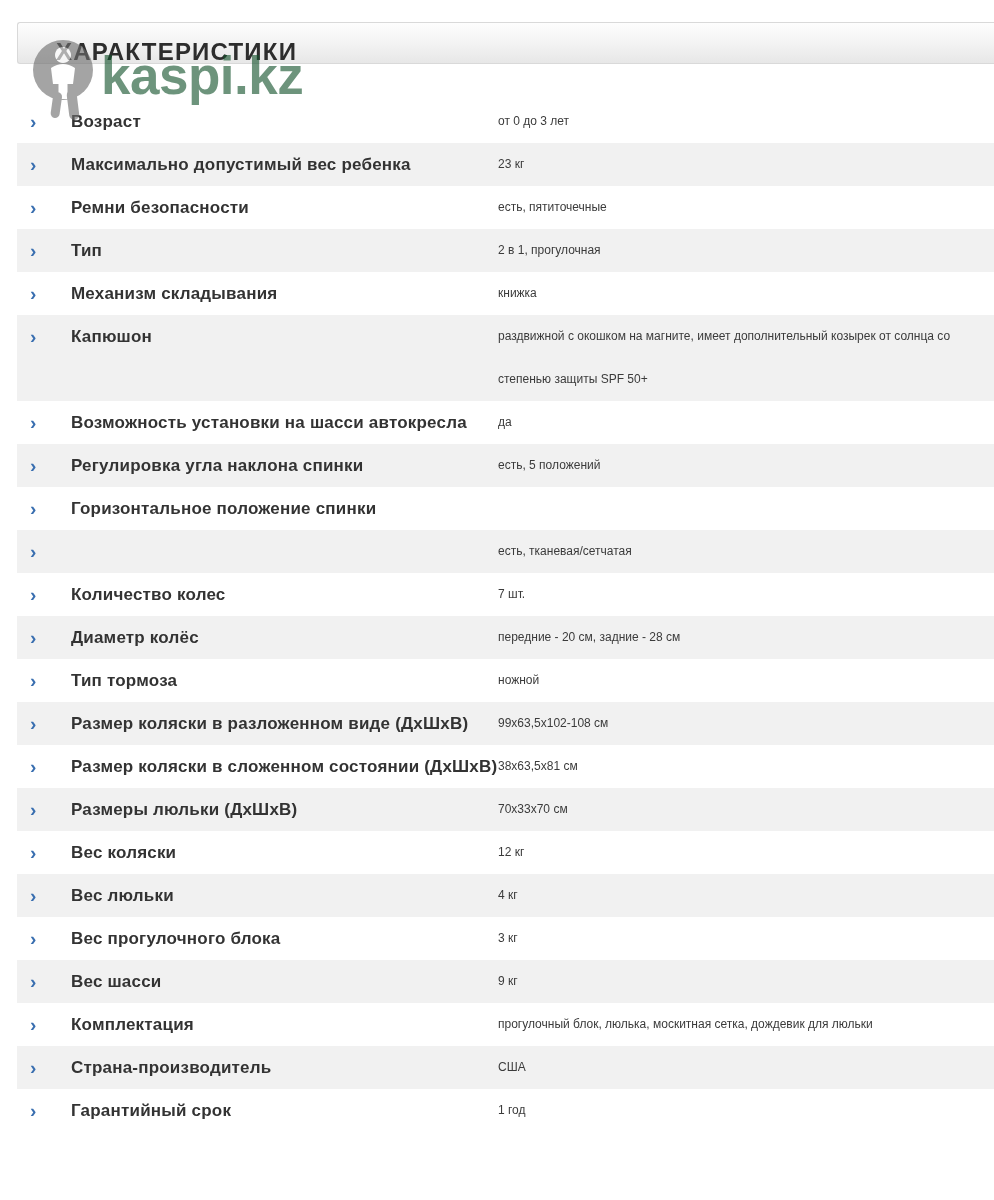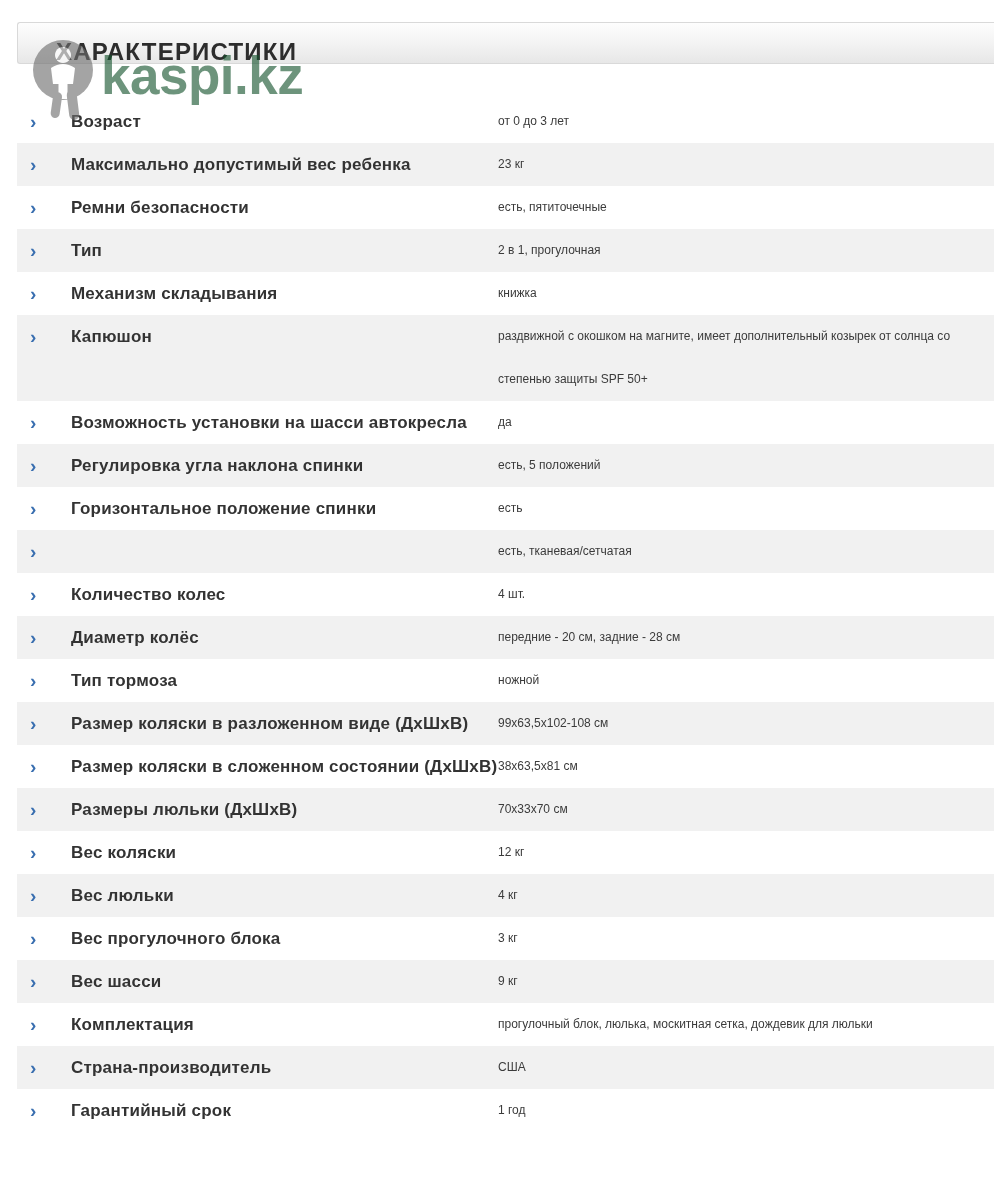--- a/index.html
+++ b/index.html
@@ -170,36 +170,35 @@
       <span class="term">Регулировка угла наклона спинки</span>
     </div>
     <div class="cell-value">есть, 5 положений</div>
   </div>
 
   <div class="row">
     <div class="cell-label">
       <span class="chevron">›</span>
       <span class="term">Горизонтальное положение спинки</span>
     </div>
-    <div class="cell-value">есть</div>
   </div>
 
   <div class="row alt">
     <div class="cell-label">
       <span class="chevron">›</span>
     </div>
     <div class="cell-value">есть, тканевая/сетчатая</div>
   </div>
 
   <div class="row">
     <div class="cell-label">
       <span class="chevron">›</span>
       <span class="term">Количество колес</span>
     </div>
-    <div class="cell-value">4 шт.</div>
+    <div class="cell-value">7 шт.</div>
   </div>
 
   <div class="row alt">
     <div class="cell-label">
       <span class="chevron">›</span>
       <span class="term">Диаметр колёс</span>
     </div>
     <div class="cell-value">передние - 20 см, задние - 28 см</div>
   </div>
 

